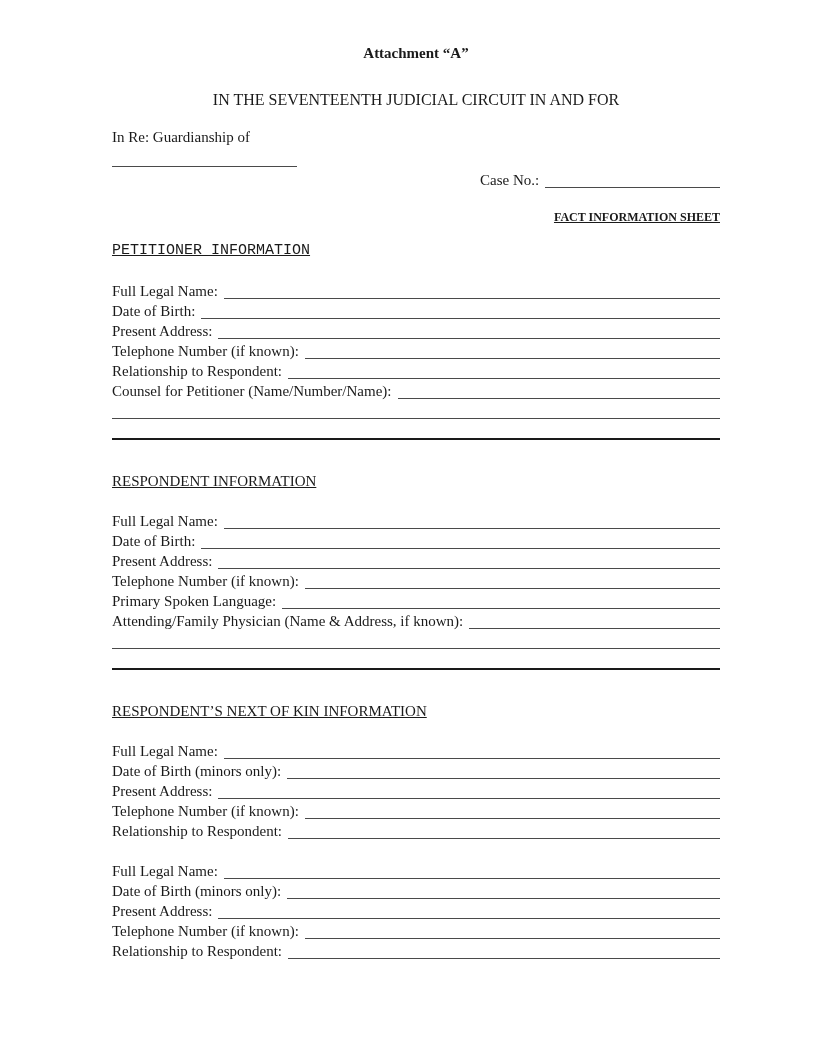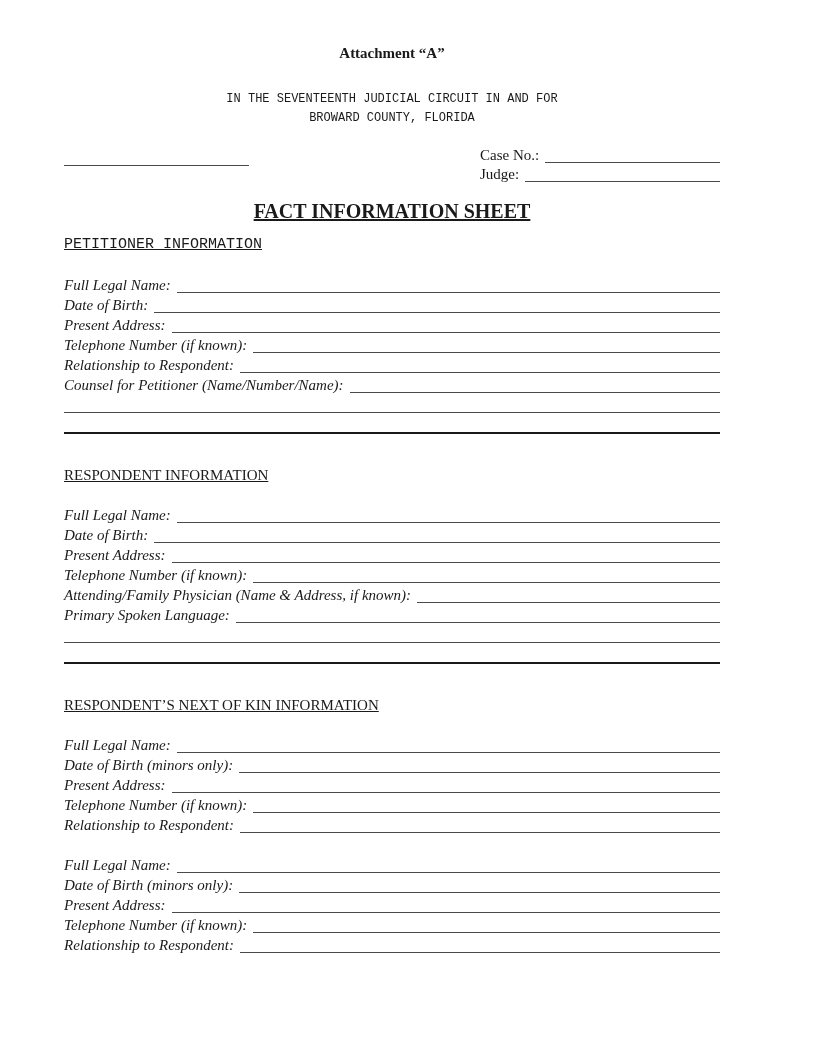--- a/index.html
+++ b/index.html
@@ -5,72 +5,71 @@
   html, body { margin: 0; padding: 0; }
   body {
     width: 816px;
     height: 1056px;
     background: #ffffff;
     color: #1a1a1a;
     font-family: "Liberation Serif", "DejaVu Serif", serif;
     font-size: 15px;
     overflow: hidden;
   }
-  .page { padding: 44px 96px 0 64px; box-sizing: border-box; }
+  .page { padding: 44px 96px 0 112px; box-sizing: border-box; }
 
   .attachment {
     text-align: center;
     font-weight: bold;
     line-height: 19px;
     margin-bottom: 27px;
   }
   .court {
     text-align: center;
-    font-size: 12px;
+    font-size: 16px;
     line-height: 19px;
     margin-bottom: 18px;
-    font-family: Liberation Mono, monospace;
   }
   .caption-row {
     display: flex;
     justify-content: space-between;
     align-items: flex-start;
   }
   .caption-left { width: 200px; }
   .caption-left .cap-label { line-height: 20px; white-space: nowrap; }
   .inre-line {
     width: 185px;
     height: 13px;
     border-bottom: 1px solid #4a4a4a;
     margin-top: 6px;
   }
-  .caption-right { width: 240px; }
+  .caption-right { width: 240px; margin-top: 44px; }
   .cap-frow { display: flex; height: 19px; line-height: 19px; }
   .cap-frow .lbl { white-space: nowrap; }
   .cap-frow .line { flex: 1; border-bottom: 1px solid #4a4a4a; margin-left: 6px; margin-bottom: 2px; }
 
   .form-title {
-    text-align: center;
+    text-align: right;
     font-weight: bold;
-    font-size: 20px;
+    font-size: 12px;
     text-decoration: underline;
     line-height: 20px;
     margin-top: 17px;
   }
 
   .sec-heading {
     text-decoration: underline;
     line-height: 20px;
     height: 20px;
     margin-top: 30px;
     margin-bottom: 20px;
   }
   .sec-heading.first { margin-top: 14px; font-family: Liberation Mono, monospace; }
 
-  .frow { display: flex; height: 20px; line-height: 20px; font-style: italic; }
+  .frow { display: flex; height: 20px; line-height: 20px; }
   .frow .lbl { white-space: nowrap; }
   .frow .line {
     flex: 1;
     border-bottom: 1px solid #4a4a4a;
     margin-left: 6px;
     margin-bottom: 2px;
   }
   .frow.cont .line { margin-left: 0; }
   .frow.divider .line { border-bottom: 2px solid #1a1a1a; margin-left: 0; margin-bottom: 1px; }
 
@@ -78,36 +77,32 @@
 </style>
 </head>
 <body>
 
 <div class="page">
 
   <div class="attachment">Attachment “A”</div>
 
   <div class="court">
     <div>IN THE SEVENTEENTH JUDICIAL CIRCUIT IN AND FOR</div>
-    <div>BROWARD COUNTY, FLORIDA</div>
   </div>
 
   <div class="caption-row">
     <div class="caption-left">
+      <div class="cap-label">In Re: Guardianship of</div>
       <div class="inre-line"></div>
     </div>
     <div class="caption-right">
       <div class="cap-frow">
         <span class="lbl">Case No.:</span>
         <span class="line"></span>
       </div>
-      <div class="cap-frow">
-        <span class="lbl">Judge:</span>
-        <span class="line"></span>
-      </div>
     </div>
   </div>
 
   <div class="form-title">FACT INFORMATION SHEET</div>
 
   <div class="sec-heading first">PETITIONER INFORMATION</div>
   <div>
     <div class="frow">
       <span class="lbl">Full Legal Name:</span>
       <span class="line"></span>
@@ -152,25 +147,25 @@
     </div>
     <div class="frow">
       <span class="lbl">Present Address:</span>
       <span class="line"></span>
     </div>
     <div class="frow">
       <span class="lbl">Telephone Number (if known):</span>
       <span class="line"></span>
     </div>
     <div class="frow">
+      <span class="lbl">Primary Spoken Language:</span>
+      <span class="line"></span>
+    </div>
+    <div class="frow">
       <span class="lbl">Attending/Family Physician (Name &amp; Address, if known):</span>
-      <span class="line"></span>
-    </div>
-    <div class="frow">
-      <span class="lbl">Primary Spoken Language:</span>
       <span class="line"></span>
     </div>
     <div class="frow cont">
       <span class="line"></span>
     </div>
     <div class="frow divider">
       <span class="line"></span>
     </div>
   </div>
 

